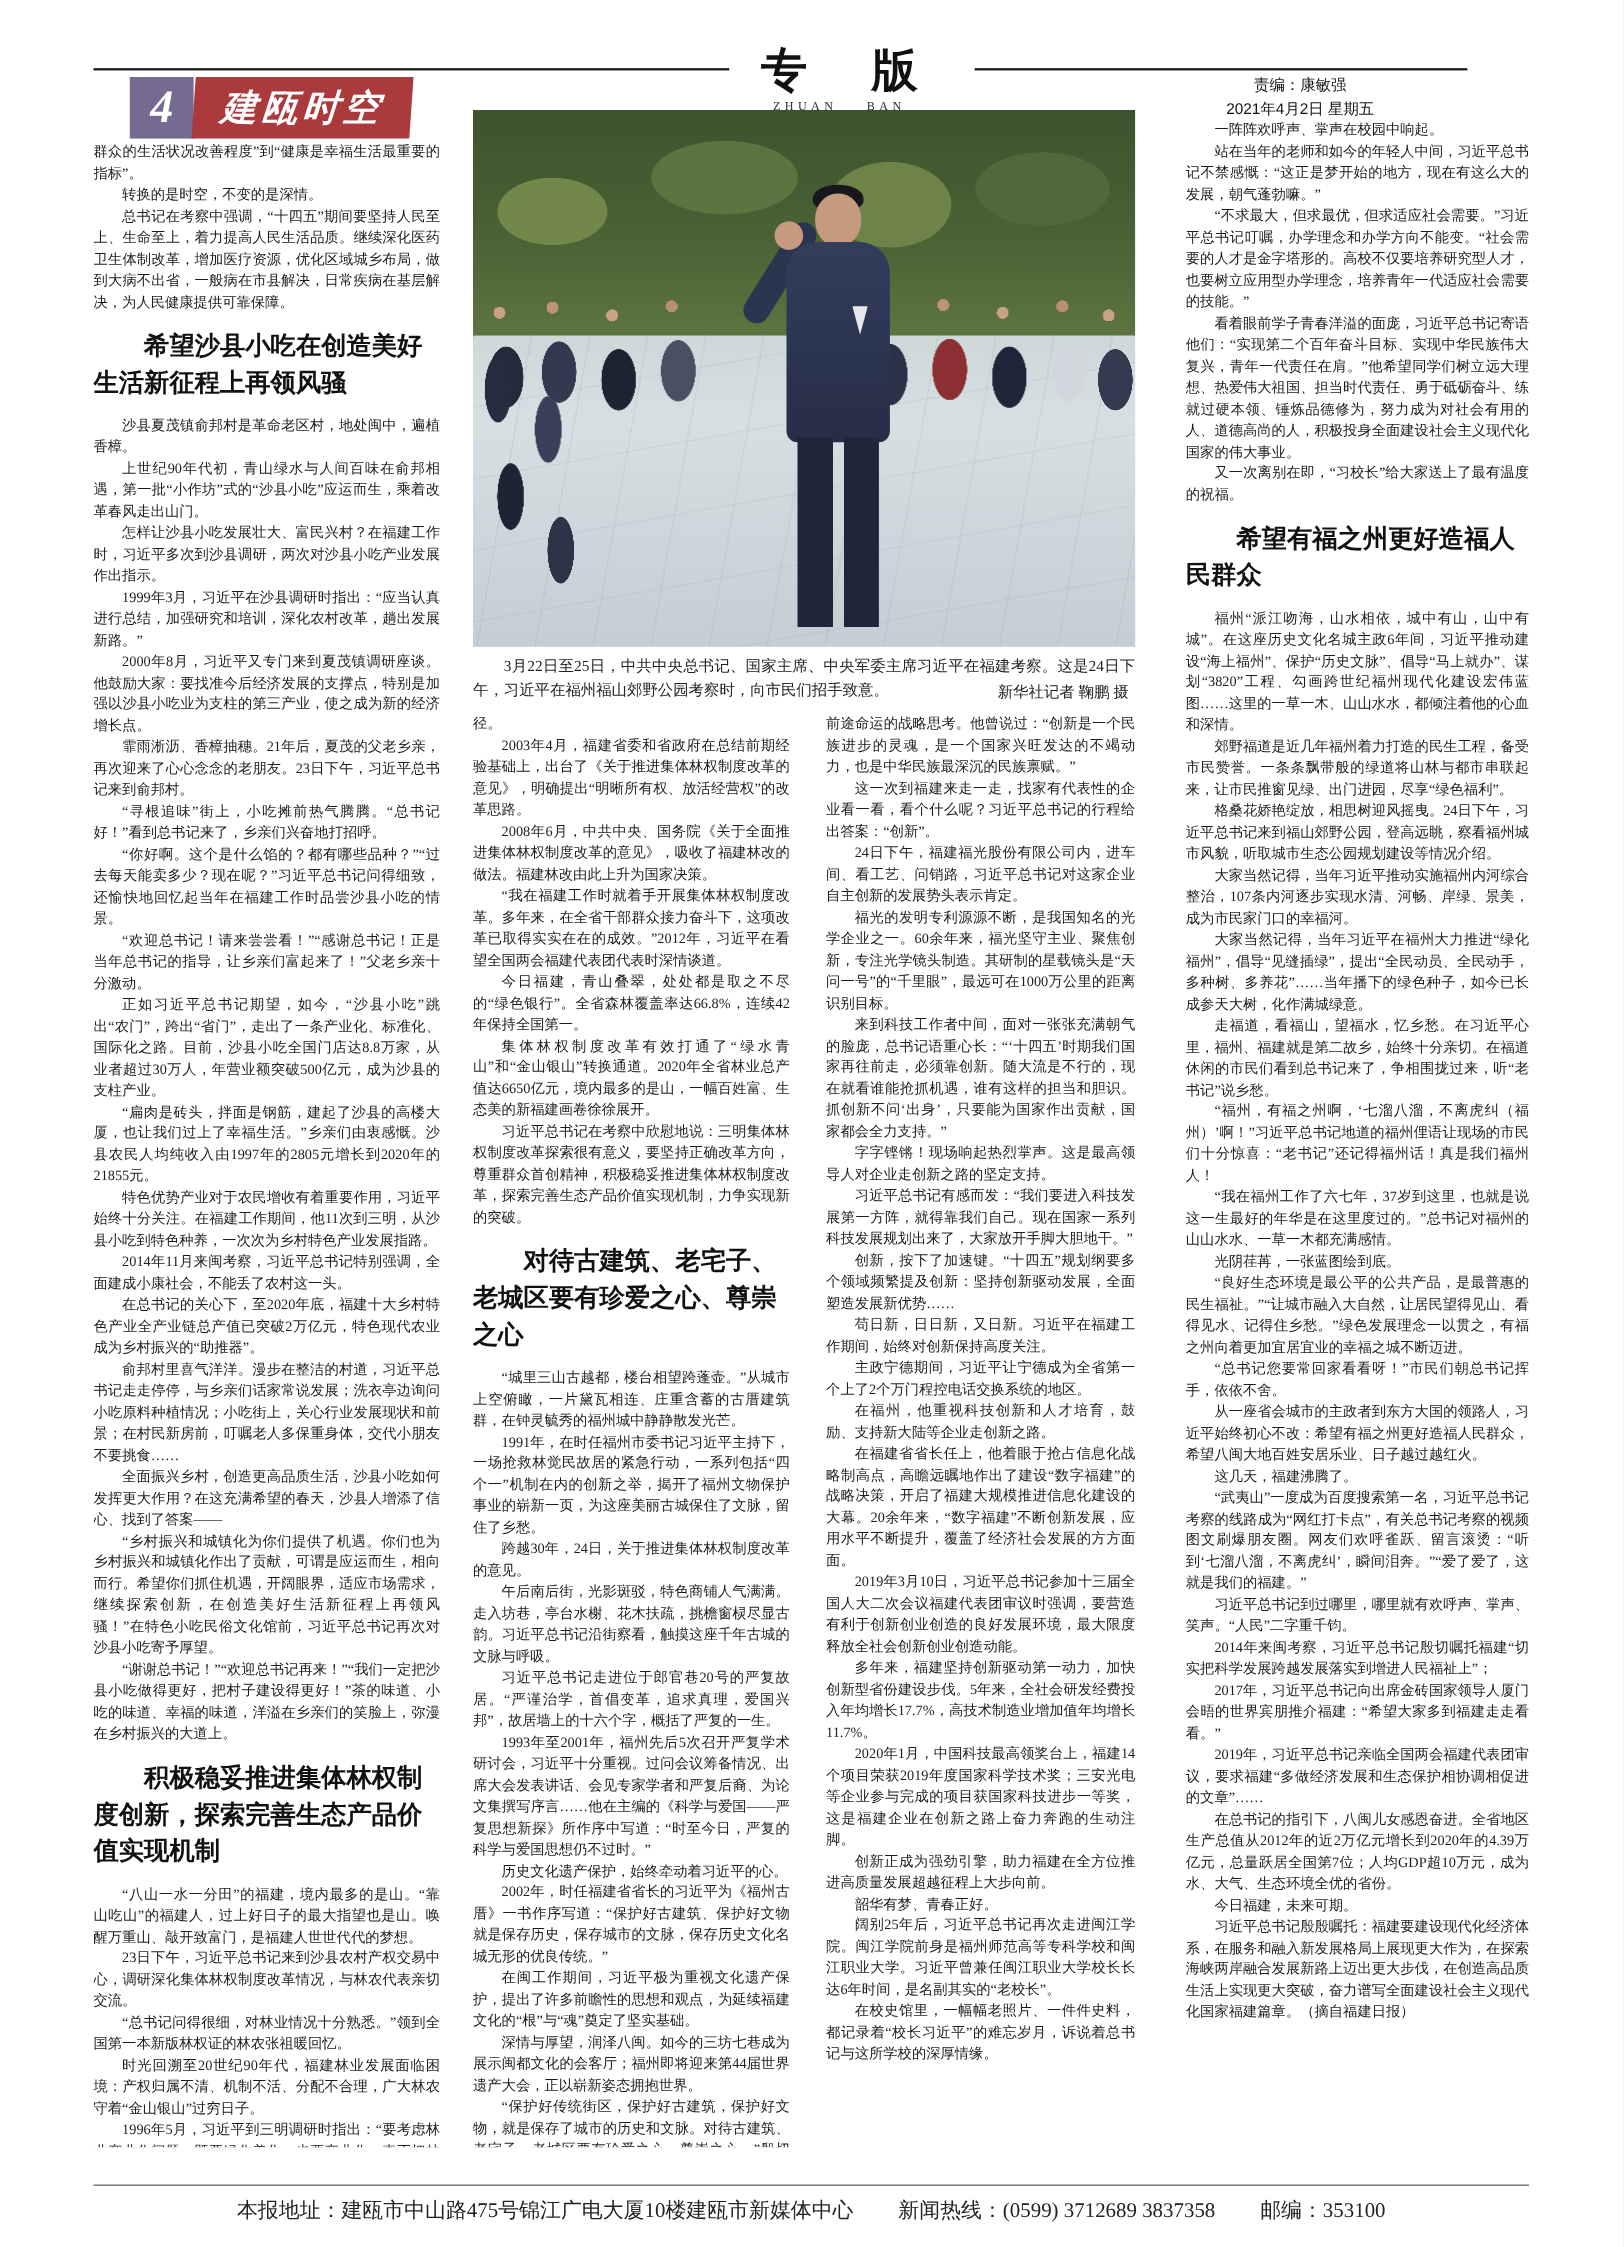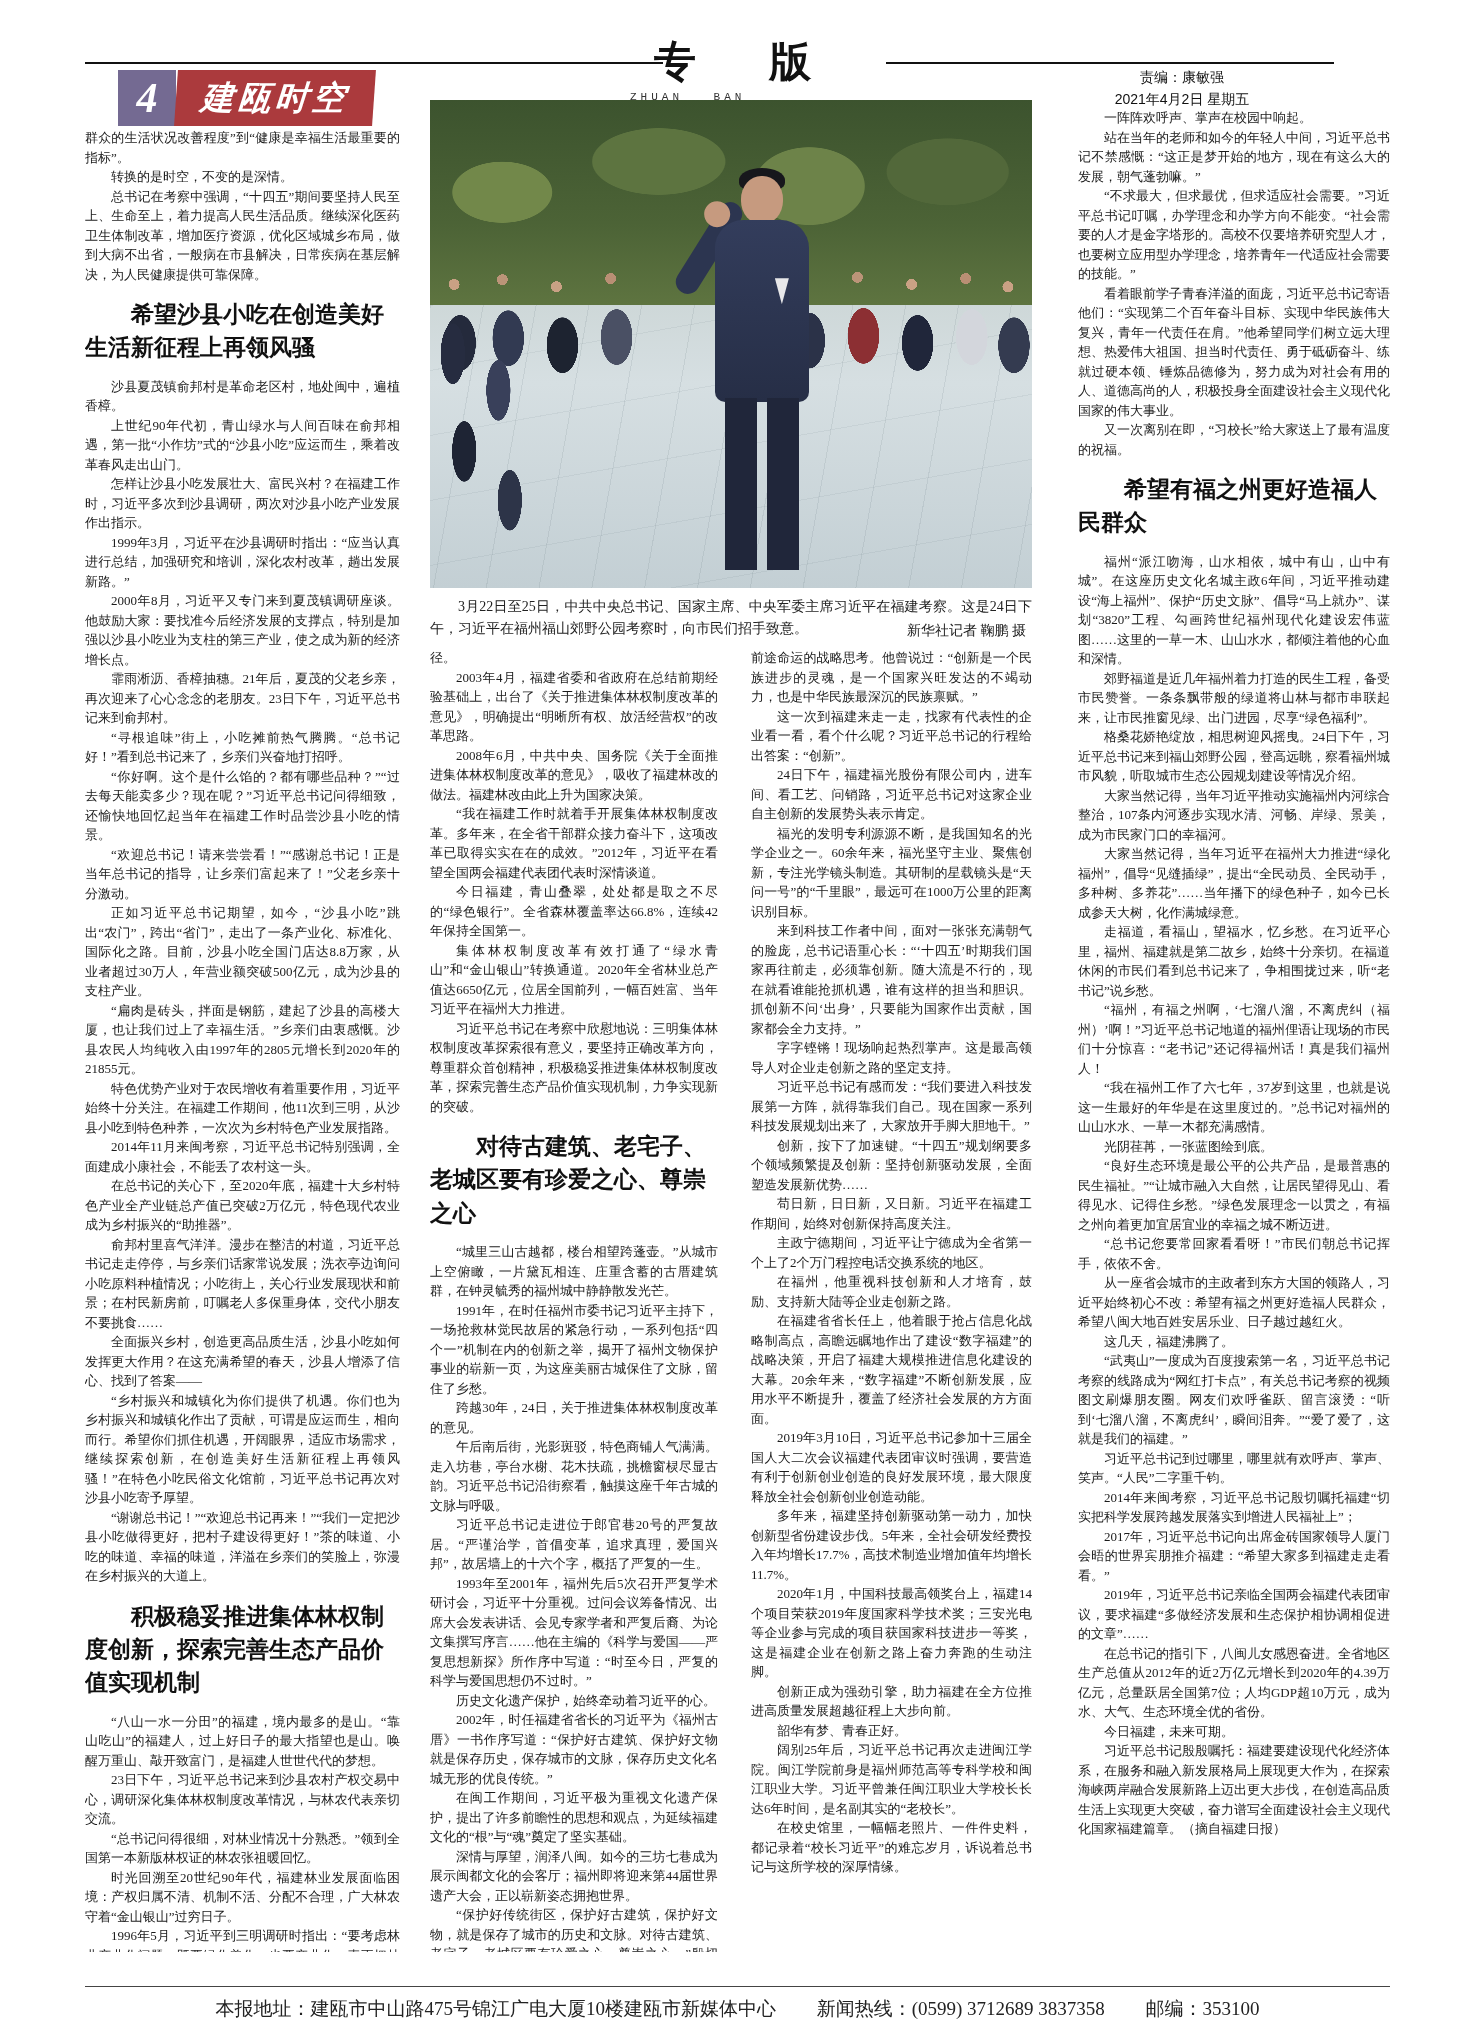--- a/index.html
+++ b/index.html
@@ -8,21 +8,21 @@
   
   .rule{position:absolute;background:#111;}
   .rule-left{left:85px;top:62px;width:578px;height:2px;}
   .rule-right{left:886px;top:62px;width:448px;height:2px;}
   .masthead{position:absolute;left:118px;top:70px;display:flex;}
   .mast-num{width:58px;height:56px;background:#746a92;color:#fff;display:flex;align-items:center;justify-content:center;
             font-family:"Liberation Serif",serif;font-style:italic;font-size:42px;font-weight:bold;}
   .mast-name{width:198px;height:56px;background:#ab3a3d;color:#fff;display:flex;align-items:center;justify-content:center;
              font-family:"Liberation Serif",serif;font-style:italic;font-weight:bold;font-size:33px;letter-spacing:4px;
              transform:skewX(-4deg);}
-  .section-block{position:absolute;left:630px;top:42px;width:266px;font-family:Liberation Mono, monospace;}
+  .section-block{position:absolute;left:630px;top:42px;width:266px;text-align:center;font-family:Liberation Serif, serif;}
   .section-title{font-size:42px;font-weight:bold;letter-spacing:24px;text-indent:24px;color:#111;line-height:1.1;}
   .section-sub{font-size:11px;letter-spacing:4px;word-spacing:20px;color:#333;margin-top:3px;}
   .header-meta{position:absolute;left:1030px;top:66px;width:304px;text-align:center;
                font-family:"Liberation Sans",sans-serif;font-size:14px;color:#111;line-height:1.6;}
   
   .col{position:absolute;overflow:hidden;text-align:justify;}
   #colA{left:85px;top:128px;width:315px;height:1824px;}
   #colB{left:430px;top:648px;width:288px;height:1304px;}
   #colC{left:751px;top:648px;width:281px;height:1304px;}
   #colD{left:1078px;top:108px;width:312px;height:1844px;}
@@ -176,21 +176,21 @@
       </div>
   </div>
 
   <div class="col" id="colB">
     <div class="flow">
         <p>径。</p>
         <p>2003年4月，福建省委和省政府在总结前期经验基础上，出台了《关于推进集体林权制度改革的意见》，明确提出“明晰所有权、放活经营权”的改革思路。</p>
         <p>2008年6月，中共中央、国务院《关于全面推进集体林权制度改革的意见》，吸收了福建林改的做法。福建林改由此上升为国家决策。</p>
         <p>“我在福建工作时就着手开展集体林权制度改革。多年来，在全省干部群众接力奋斗下，这项改革已取得实实在在的成效。”2012年，习近平在看望全国两会福建代表团代表时深情谈道。</p>
         <p>今日福建，青山叠翠，处处都是取之不尽的“绿色银行”。全省森林覆盖率达66.8%，连续42年保持全国第一。</p>
-        <p>集体林权制度改革有效打通了“绿水青山”和“金山银山”转换通道。2020年全省林业总产值达6650亿元，位居全国前列，一幅百姓富、当年习近平在福州大力推进。</p>
+        <p>集体林权制度改革有效打通了“绿水青山”和“金山银山”转换通道。2020年全省林业总产值达6650亿元，境内最多的是山，一幅百姓富、生态美的新福建画卷徐徐展开。</p>
         <p>习近平总书记在考察中欣慰地说：三明集体林权制度改革探索很有意义，要坚持正确改革方向，尊重群众首创精神，积极稳妥推进集体林权制度改革，探索完善生态产品价值实现机制，力争实现新的突破。</p>
       </div>
     <h2>对待古建筑、老宅子、老城区要有珍爱之心、尊崇之心</h2>
     <div class="flow">
         <p>“城里三山古越都，楼台相望跨蓬壶。”从城市上空俯瞰，一片黛瓦相连、庄重含蓄的古厝建筑群，在钟灵毓秀的福州城中静静散发光芒。</p>
         <p>1991年，在时任福州市委书记习近平主持下，一场抢救林觉民故居的紧急行动，一系列包括“四个一”机制在内的创新之举，揭开了福州文物保护事业的崭新一页，为这座美丽古城保住了文脉，留住了乡愁。</p>
         <p>跨越30年，24日，关于推进集体林权制度改革的意见。</p>
         <p>午后南后街，光影斑驳，特色商铺人气满满。走入坊巷，亭台水榭、花木扶疏，挑檐窗棂尽显古韵。习近平总书记沿街察看，触摸这座千年古城的文脉与呼吸。</p>
         <p>习近平总书记走进位于郎官巷20号的严复故居。“严谨治学，首倡变革，追求真理，爱国兴邦”，故居墙上的十六个字，概括了严复的一生。</p>
         <p>1993年至2001年，福州先后5次召开严复学术研讨会，习近平十分重视。过问会议筹备情况、出席大会发表讲话、会见专家学者和严复后裔、为论文集撰写序言……他在主编的《科学与爱国——严复思想新探》所作序中写道：“时至今日，严复的科学与爱国思想仍不过时。”</p>

